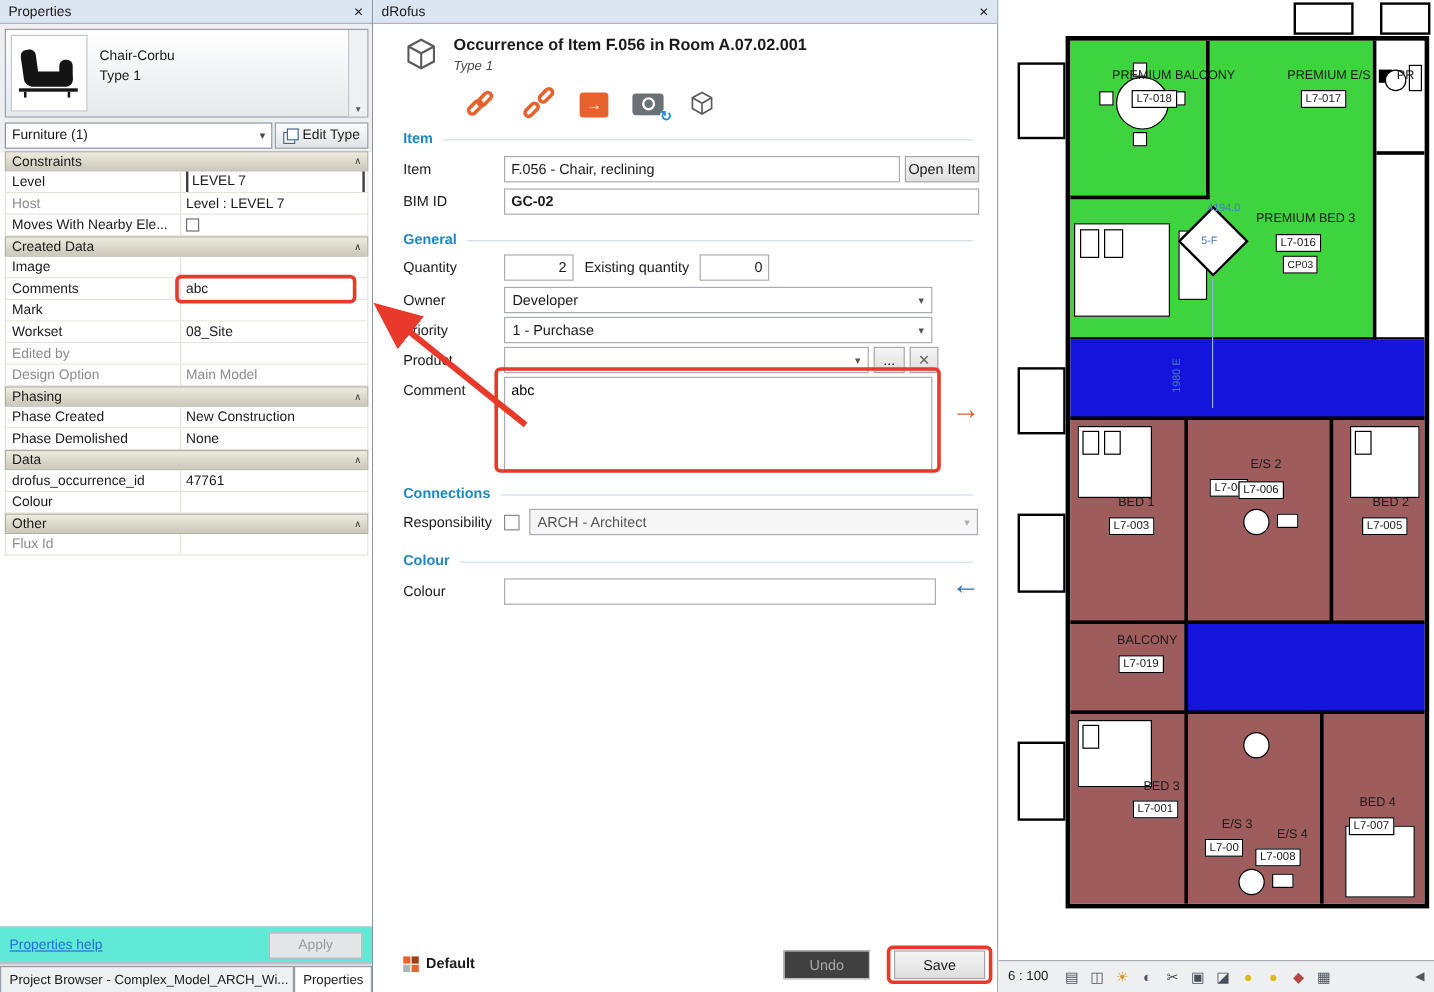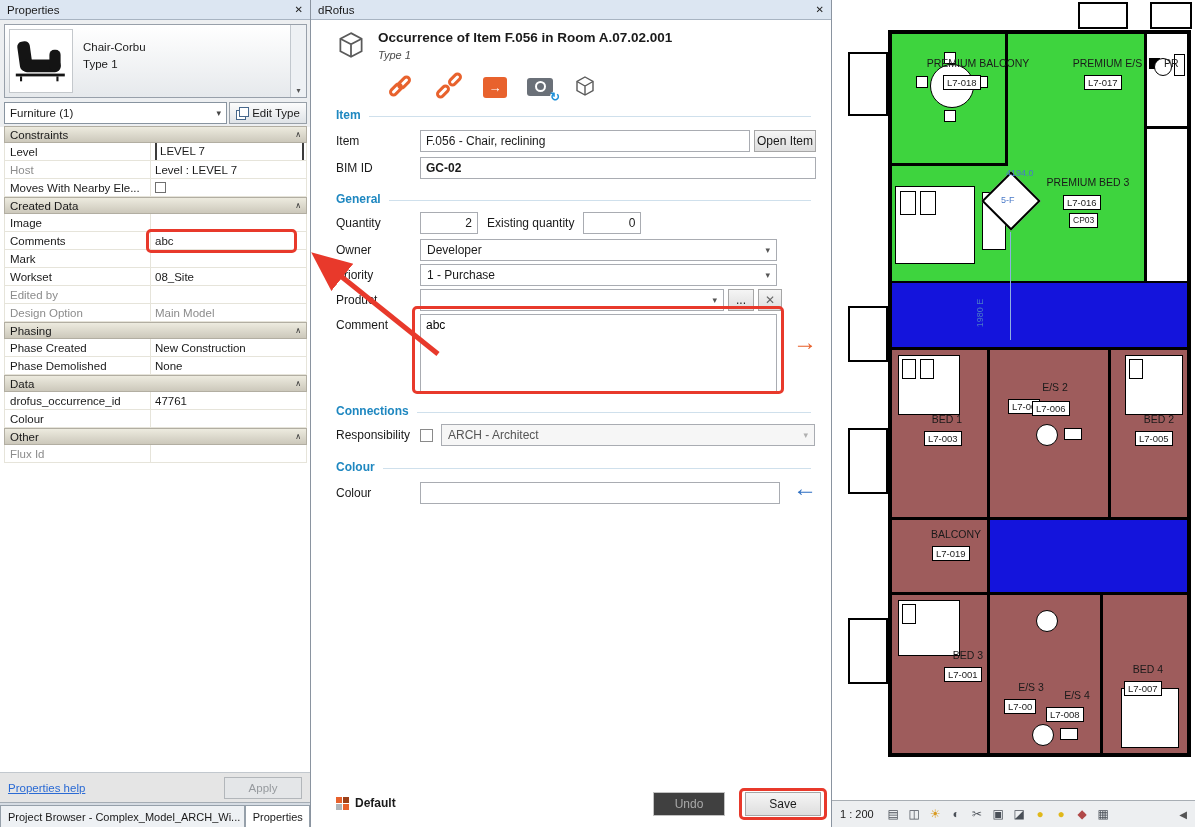--- a/index.html
+++ b/index.html
@@ -27,21 +27,21 @@
   .icon-edittype::before{left:0;top:3px}.icon-edittype::after{left:3px;top:0}
   .ptable{position:absolute;left:4px;top:126px;width:303px;z-index:1}
   .phead{height:17px;background:linear-gradient(#edebdf,#ccc8bb);border:1px solid #b2aea2;display:flex;align-items:center;padding:0 5px;font-size:11.5px}
   .phead .chev{margin-left:auto;font-size:8px;color:#333}
   .prow{height:18px;display:flex;align-items:stretch;background:#fff;border-bottom:1px solid #e6e4da;border-left:1px solid #e6e4da;border-right:1px solid #e6e4da;font-size:11.5px}
   .plabel{width:146px;display:flex;align-items:center;padding-left:5px;border-right:1px solid #e6e4da;white-space:nowrap;overflow:hidden}
   .pval{flex:1;display:flex;align-items:center;padding:0 2px 0 4px;white-space:nowrap;overflow:hidden}
   .dim{color:#8c8c8c}
   .valbox{flex:1;border:2px solid #3c3c3c;height:15px;display:flex;align-items:center;padding:12px 3px;line-height:11px}
   .cb{width:11px;height:11px;border:1px solid #707070;background:#fff}
-  .pfooter{position:absolute;left:0;right:0;top:772px;height:30px;background:#e5e5e5;border-top:1px solid #c2c8ce;display:flex;align-items:center;padding:0 8px}
+  .pfooter{position:absolute;left:0;right:0;top:772px;height:30px;background:#5eead4;border-top:1px solid #c2c8ce;display:flex;align-items:center;padding:0 8px}
   .helplink{color:#2a6ad4;text-decoration:underline;font-size:11.5px}
   .applybtn{margin-left:auto;width:78px;height:22px;border:1px solid #b2b6ba;background:#e4e6e8;color:#969a9e;display:flex;align-items:center;justify-content:center;font-size:11.5px}
   .ptabs{position:absolute;left:0;right:0;bottom:0;height:25px;background:#d6dce3;border-top:1px solid #a4acb4;display:flex;align-items:stretch;padding-top:2px}
   .ptab{border:1px solid #96a0aa;border-bottom:none;background:#eef1f4;font-size:11px;display:flex;align-items:center;padding:0 7px;white-space:nowrap;overflow:hidden}
   .ptab.active{background:#ffffff}
   
   .dr-head{position:absolute;left:25px;top:30px;display:flex;gap:12px;align-items:flex-start}
   .dr-title{font-size:13.5px;font-weight:bold}
   .dr-sub{font-size:11px;color:#4a4a4a;font-style:italic;margin-top:4px}
   .dr-toolbar{position:absolute;left:76px;top:72px;display:flex;gap:20px;align-items:center;height:30px}
@@ -450,21 +450,21 @@
     <span class="rlabel" style="left:106px;top:649px;width:60px">BED 3</span>
     <span class="rnum" style="left:112px;top:667px">L7-001</span>
     <span class="rlabel" style="left:176px;top:681px;width:46px">E/S 3</span>
     <span class="rnum" style="left:172px;top:699px">L7-00</span>
     <span class="rlabel" style="left:222px;top:689px;width:46px">E/S 4</span>
     <span class="rnum" style="left:214px;top:707px">L7-008</span>
     <span class="rlabel" style="left:286px;top:663px;width:60px">BED 4</span>
     <span class="rnum" style="left:292px;top:681px">L7-007</span>
 
     <div class="status">
-      <span class="scale">1 : 200</span>
+      <span class="scale">6 : 100</span>
       <span class="sico">▤</span>
       <span class="sico">◫</span>
       <span class="sico" style="color:#d89a20">☀</span>
       <span class="sico">◐</span>
       <span class="sico">✂</span>
       <span class="sico">▣</span>
       <span class="sico">◪</span>
       <span class="sico" style="color:#e0b81a">●</span>
       <span class="sico" style="color:#e0b81a">●</span>
       <span class="sico" style="color:#b04848">◆</span>

